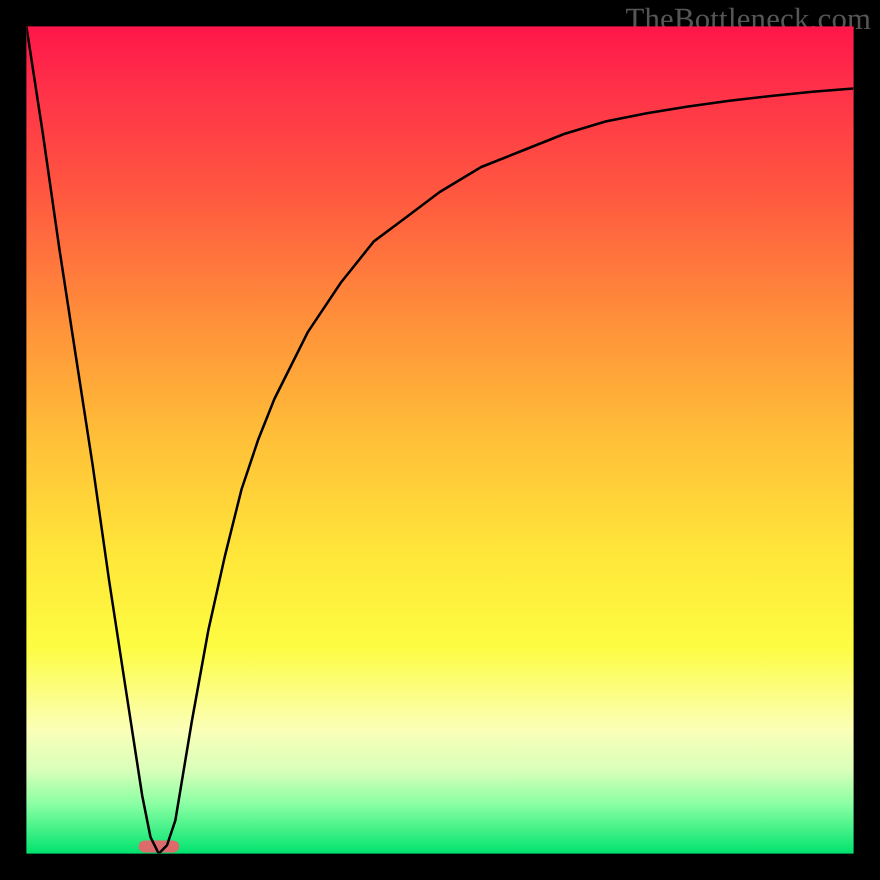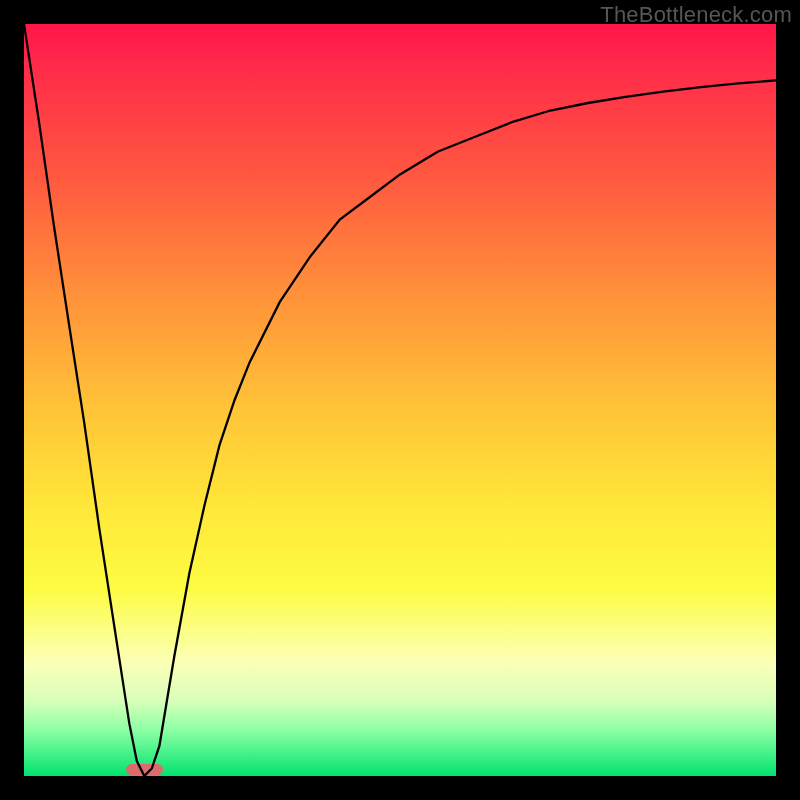--- a/index.html
+++ b/index.html
@@ -32,22 +32,22 @@
       #fdfc42 75%,
       #fbffb7 85%,
       #d8ffba 90%,
       #8affa3 94%,
       #00e36e 100%);
   }
   .watermark {
     position: absolute;
     top: 2px;
     right: 8px;
-    font-family: Liberation Sans, sans-serif;
-    font-size: 22px;
+    font-family: Liberation Serif, serif;
+    font-size: 28px;
     color: #565656;
     letter-spacing: 0.2px;
     user-select: none;
   }
   .marker {
     position: absolute;
     width: 38px;
     height: 11px;
     border-radius: 6px;
     background: #de6b6c;

